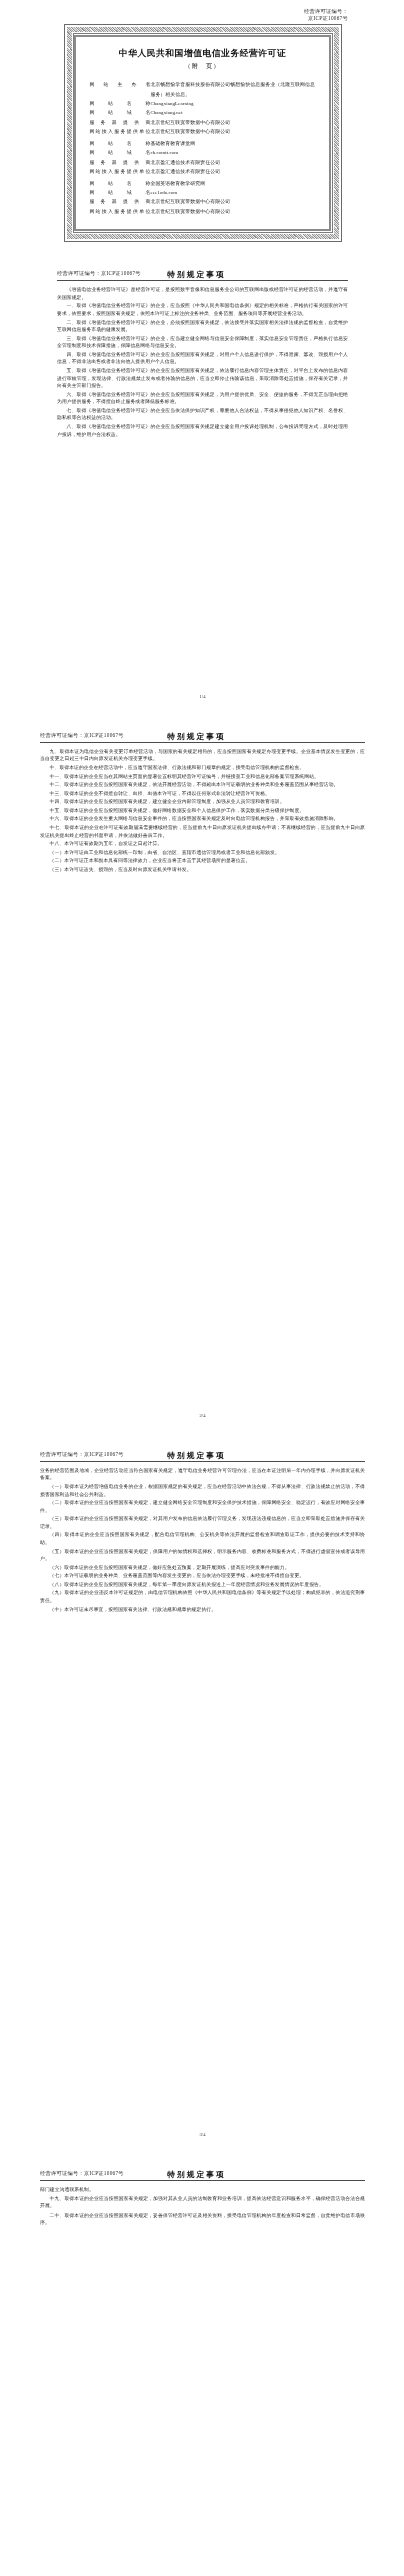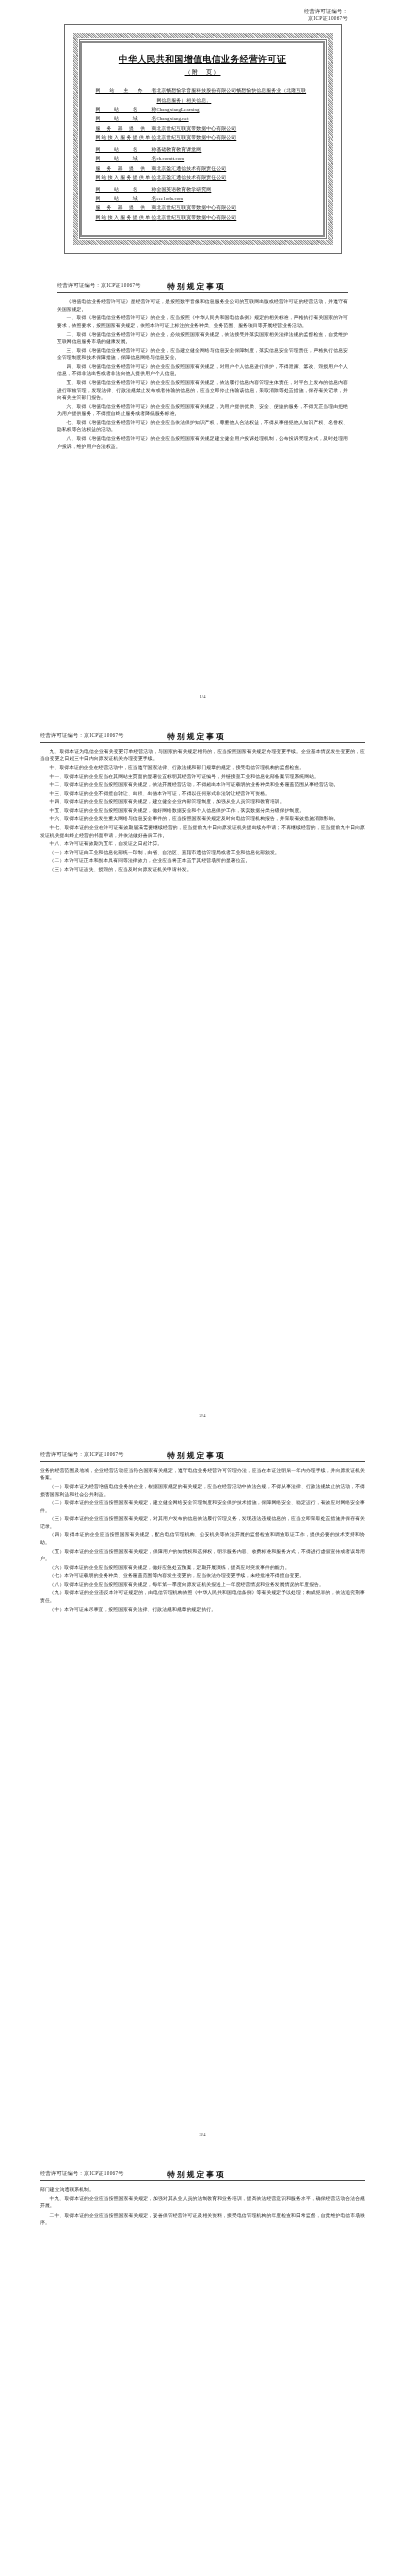--- a/index.html
+++ b/index.html
@@ -45,26 +45,25 @@
     display: flex;
     align-items: baseline;
     font-size: 5.2px;
     color: #2a2a2a;
     letter-spacing: 0.3px;
   }
 
   
   .cert-outer {
     border: 0.5px solid #6a6a6a;
-    padding: 8px;
+    padding: 2px;
     background: #fff;
     margin: 1px auto;
     width: 278px;
     box-sizing: border-box;
-    text-decoration: underline;
   }
   .cert-band {
     border: 5.2px solid transparent;
     border-image: repeating-linear-gradient(
         45deg,
         #8d8d8d 0px, #8d8d8d 1.5px,
         #d6d6d6 1.5px, #d6d6d6 3.1px,
         #a9a9a9 3.1px, #a9a9a9 4.6px,
         #f1f1f1 4.6px, #f1f1f1 6.2px) 10 round;
     padding: 1px;

